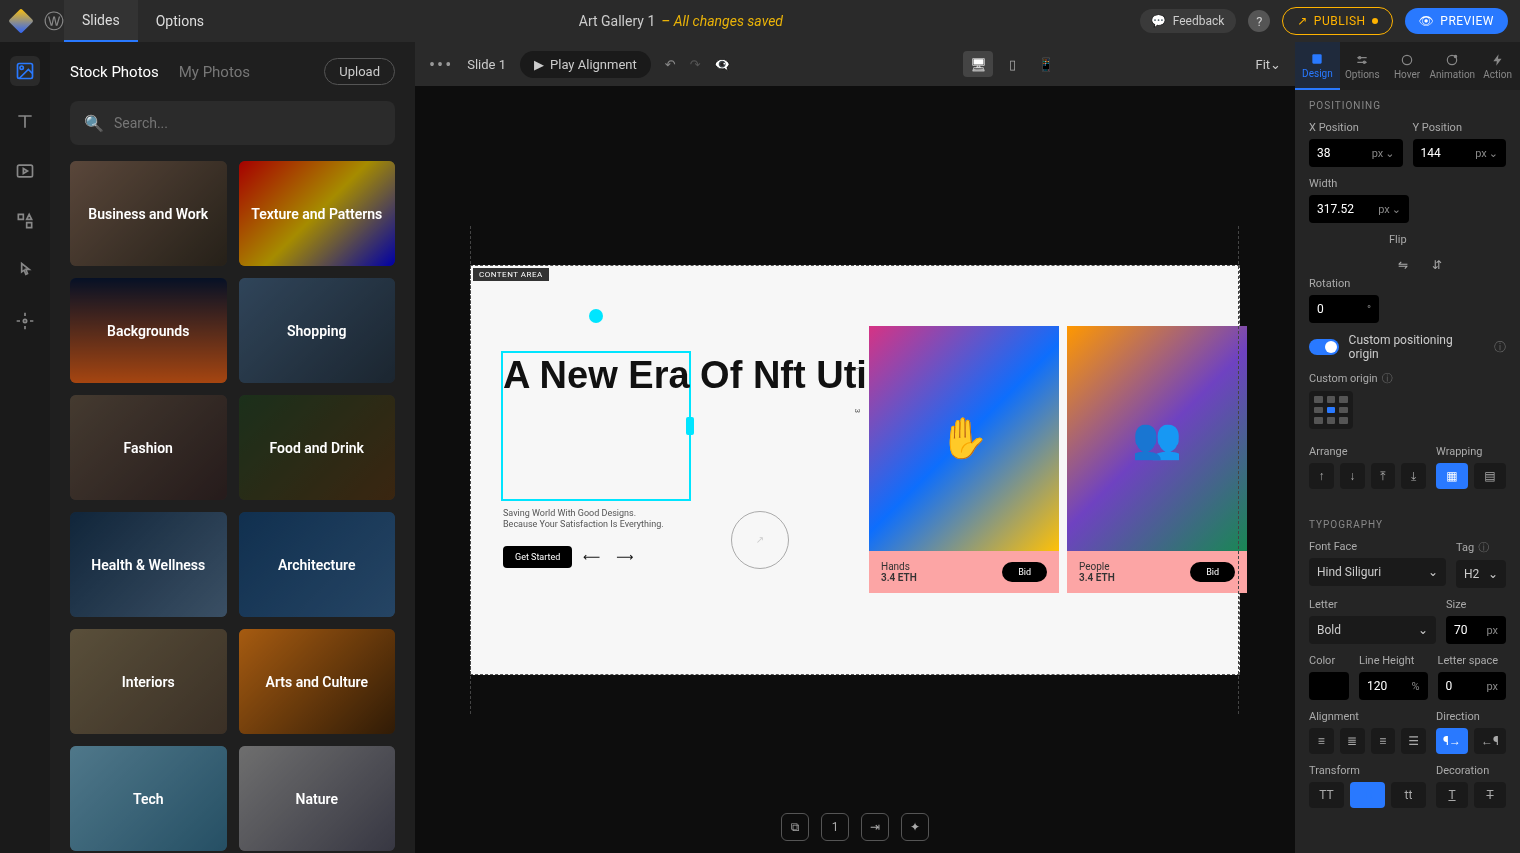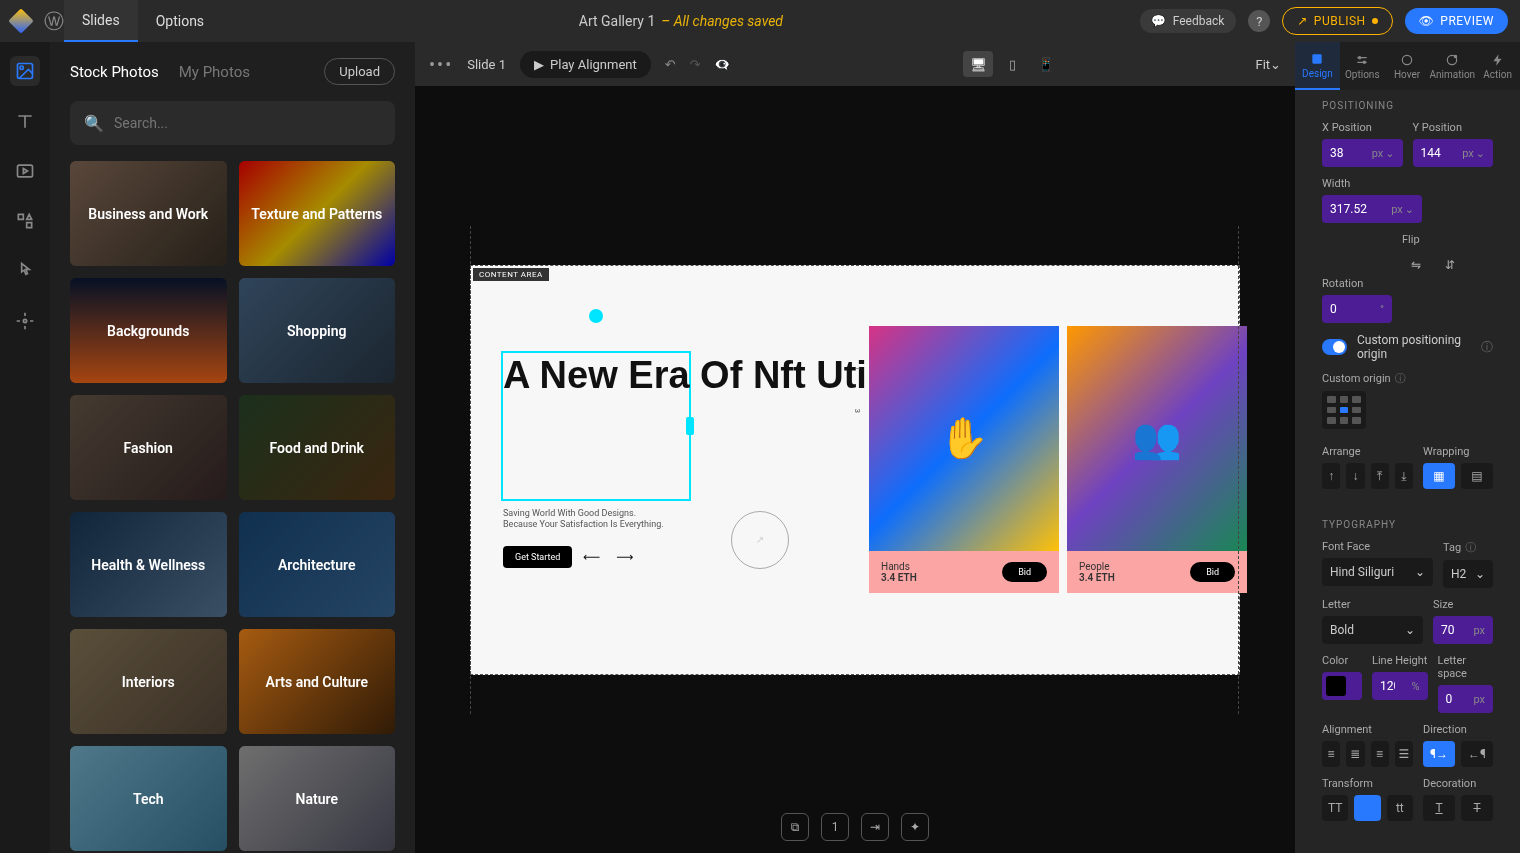--- a/index.html
+++ b/index.html
@@ -78,26 +78,26 @@
 .emoji-icon { position: absolute; left: 118px; top: 43px; width: 14px; height: 14px; background: #00e5ff; border-radius: 50%; }
 
 .bottom-tools { position: absolute; bottom: 12px; left: 50%; transform: translateX(-50%); display: flex; gap: 12px; }
 .bt-btn { width: 28px; height: 28px; border: 1px solid #555; border-radius: 6px; display: flex; align-items: center; justify-content: center; color: #aaa; cursor: pointer; font-size: 12px; }
 
 .inspector { width: 225px; background: #252525; overflow-y: auto; font-size: 12px; }
 .insp-tabs { display: flex; background: #1f1f1f; height: 48px; }
 .insp-tab { flex: 1; display: flex; flex-direction: column; align-items: center; justify-content: center; gap: 2px; cursor: pointer; color: #888; font-size: 10px; }
 .insp-tab.active { background: #2979ff22; color: #2979ff; border-bottom: 2px solid #2979ff; }
 .insp-tab svg { width: 14px; height: 14px; }
-.sect { padding: 10px 27px; }
+.sect { padding: 10px 14px; }
 .sect-title { font-size: 10px; letter-spacing: 1px; color: #888; margin-bottom: 10px; }
 .row2 { display: flex; gap: 10px; margin-bottom: 10px; }
 .field { flex: 1; }
 .field-label { font-size: 11px; color: #aaa; margin-bottom: 5px; display: flex; align-items: center; gap: 4px; }
-.input-combo { display: flex; background: #4c1d95; border-radius: 4px; height: 28px; align-items: center; }
+.input-combo { display: flex; background: #000000; border-radius: 4px; height: 28px; align-items: center; }
 .input-combo input { background: none; border: none; outline: none; color: #fff; width: 100%; padding: 0 8px; font-size: 12px; }
 .input-combo .unit { padding: 0 8px; color: #888; font-size: 11px; display: flex; align-items: center; gap: 2px; }
 .toggle { display: flex; align-items: center; gap: 10px; }
 .switch { width: 30px; height: 16px; background: #2979ff; border-radius: 8px; position: relative; cursor: pointer; }
 .switch::after { content: ''; position: absolute; right: 2px; top: 2px; width: 12px; height: 12px; background: #fff; border-radius: 50%; }
 .origin-grid { width: 44px; height: 38px; background: #1a1a1a; border-radius: 4px; display: grid; grid-template-columns: repeat(3, 1fr); grid-template-rows: repeat(3, 1fr); padding: 5px; gap: 4px; }
 .origin-grid .d { background: #555; border-radius: 1px; }
 .origin-grid .d.a { background: #2979ff; }
 .btn-row { display: flex; gap: 6px; }
 .icon-btn { flex: 1; height: 26px; background: #1a1a1a; border-radius: 4px; display: flex; align-items: center; justify-content: center; color: #aaa; cursor: pointer; }

